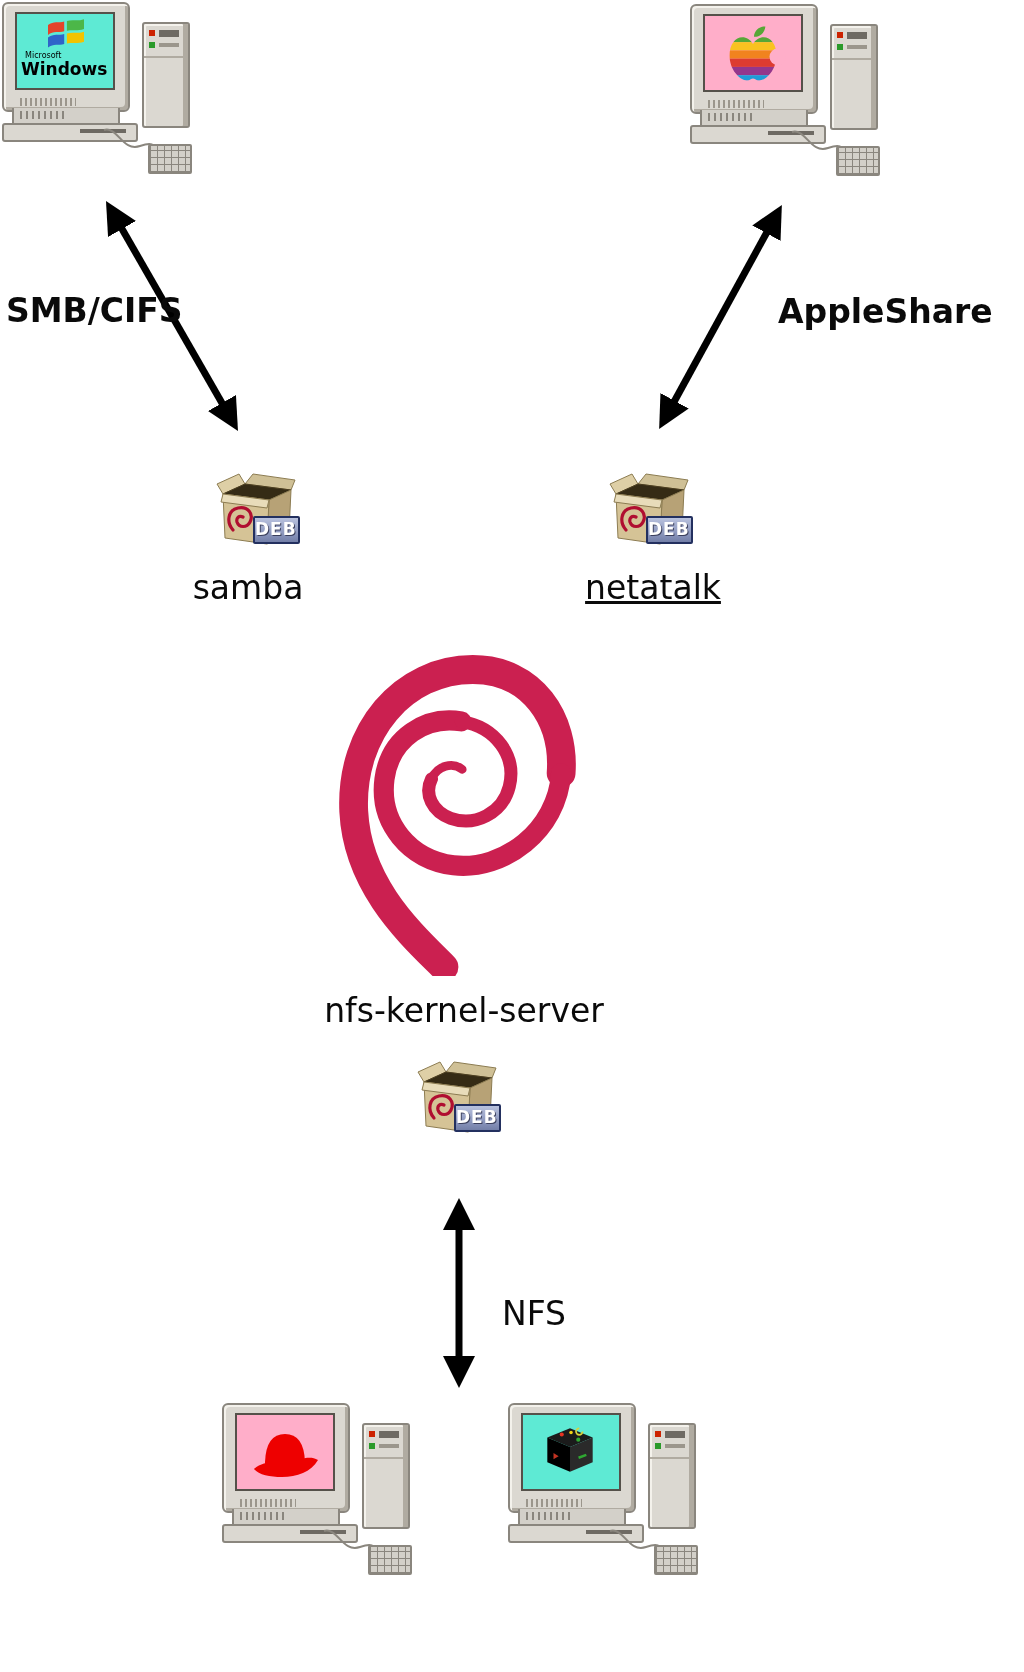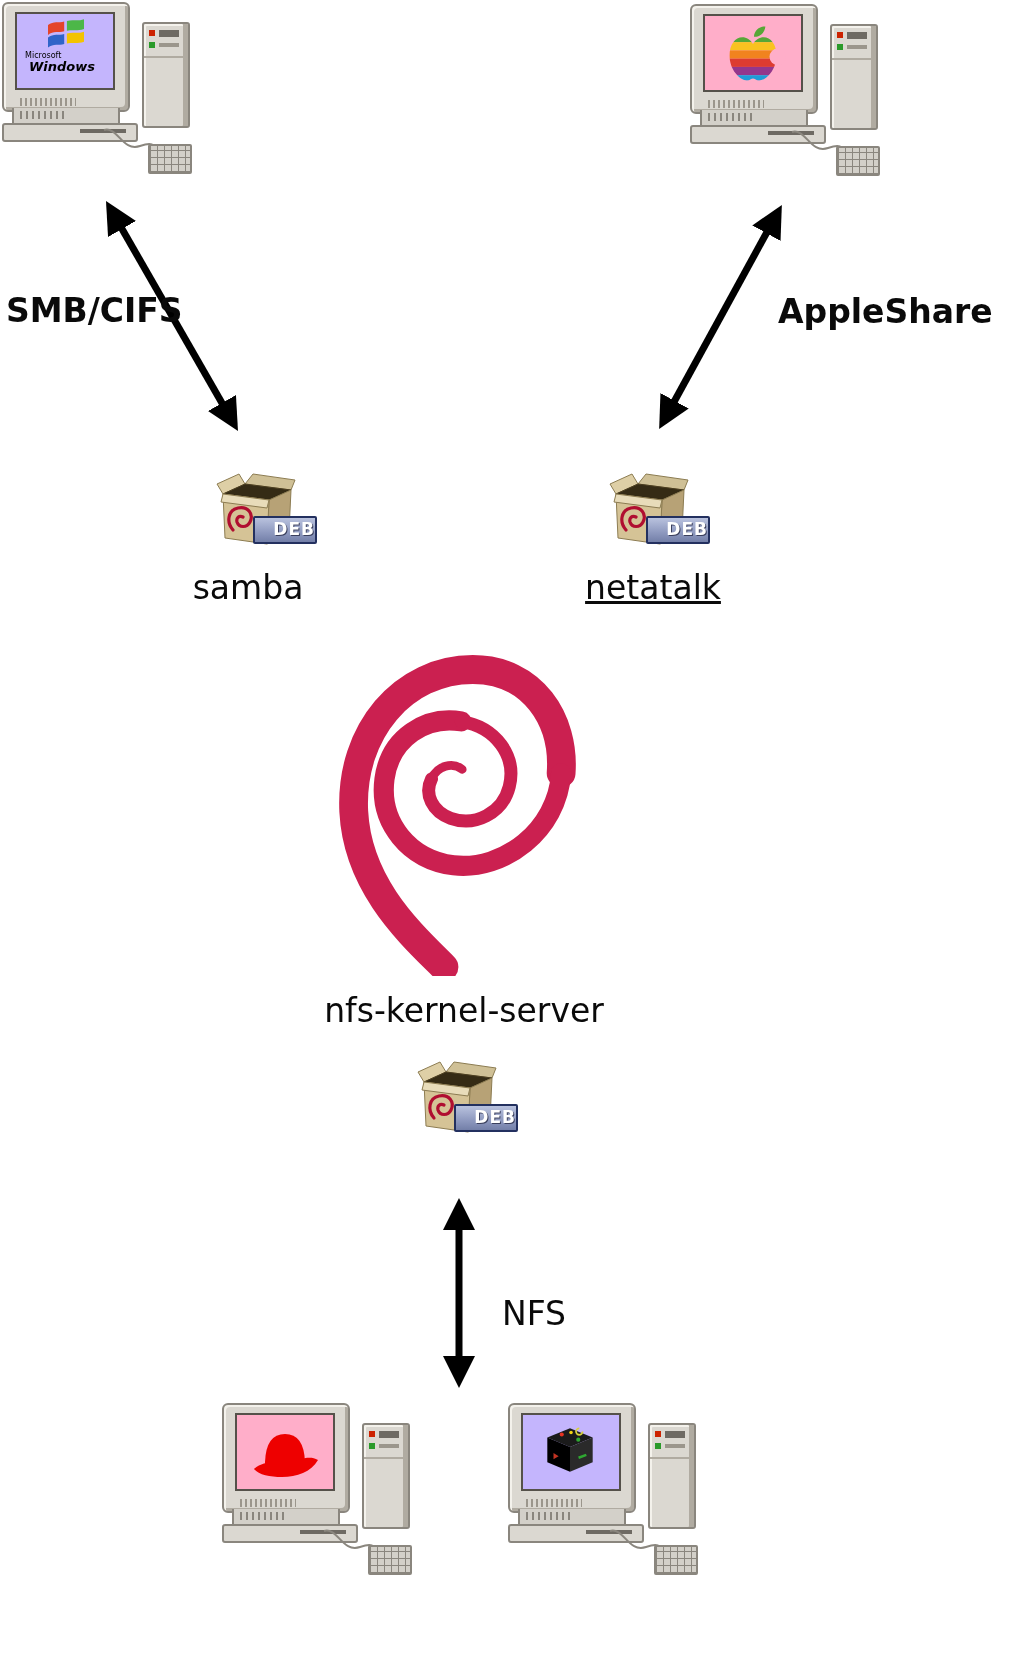--- a/index.html
+++ b/index.html
@@ -9,21 +9,21 @@
   
   .dlabel{position:absolute;font-size:33px;line-height:1.1;color:#0a0a0a;white-space:nowrap;}
   .dlabel.centered{text-align:center;transform:translateX(-50%);}
 
   
   .computer{position:absolute;width:190px;height:176px;}
   .monitor{position:absolute;left:0;top:0;width:124px;height:106px;background:#dbd8d1;
            border:2px solid #8a867e;border-radius:6px;
            box-shadow:inset 2px 2px 0 #f4f2ec, inset -3px -3px 0 #b0aba1;}
   .screen{position:absolute;left:11px;top:8px;width:96px;height:74px;border:2px solid #55514a;
-          background:#c4b5fd;overflow:hidden;}
+          background:#5eead4;overflow:hidden;}
   .monitor-grill{position:absolute;left:16px;bottom:4px;width:56px;height:8px;
           background:repeating-linear-gradient(90deg,#9b968c 0 2px,rgba(0,0,0,0) 2px 5px);}
   .pedestal{position:absolute;left:10px;top:106px;width:104px;height:15px;background:#d3d0c9;
           border:2px solid #8a867e;border-top:none;}
   .pedestal::before{content:"";position:absolute;left:6px;top:3px;width:44px;height:8px;
           background:repeating-linear-gradient(90deg,#8a867e 0 2px,rgba(0,0,0,0) 2px 6px);}
   .base-plate{position:absolute;left:0;top:121px;width:132px;height:15px;background:#dbd8d1;
           border:2px solid #8a867e;border-radius:3px;}
   .base-plate::after{content:"";position:absolute;right:10px;top:4px;width:46px;height:4px;background:#6e6a63;}
   .tower{position:absolute;left:140px;top:20px;width:44px;height:102px;background:#dbd8d1;
@@ -35,32 +35,32 @@
   .drive-slot2{position:absolute;left:15px;top:19px;width:20px;height:4px;background:#9b968c;}
   .tower-line{position:absolute;left:0;top:32px;width:100%;height:2px;background:#b0aba1;}
   .keyboard{position:absolute;left:146px;top:142px;width:40px;height:26px;background:#d3d0c9;
           border:2px solid #8a867e;border-radius:2px;
           background-image:repeating-linear-gradient(90deg,#8a867e 0 1px,rgba(0,0,0,0) 1px 7px),
                            repeating-linear-gradient(0deg,#8a867e 0 1px,rgba(0,0,0,0) 1px 7px);}
   .cable{position:absolute;left:100px;top:124px;width:60px;height:40px;}
 
   
   .ms-small{position:absolute;left:8px;top:37px;font-size:8px;letter-spacing:0;color:#000;}
-  .ms-big{position:absolute;left:12px;top:45px;font-size:13px;font-weight:bold;color:#000;font-style:italic;}
+  .ms-big{position:absolute;left:4px;top:45px;font-size:17px;font-weight:bold;color:#000;}
   .win-flag{position:absolute;left:26px;top:2px;width:46px;height:36px;}
   .screen-pink{background:#ffaec9;}
   .screen-art{position:absolute;left:14px;top:6px;}
 
   
   .package{position:absolute;width:108px;height:92px;}
   .package svg{position:absolute;left:0;top:0;}
-  .deb-badge{position:absolute;left:48px;top:56px;width:64px;height:28px;
+  .deb-badge{position:absolute;left:48px;top:56px;width:47px;height:28px;
       background:linear-gradient(180deg,#b9c2de 0%,#8e99bf 60%,#737fa8 100%);
       border:2px solid #23305f;border-radius:2px;box-sizing:border-box;
-      color:#fff;font-weight:800;font-size:17px;letter-spacing:1px;text-align:right;line-height:23px;
+      color:#fff;font-weight:800;font-size:17px;letter-spacing:1px;text-align:left;line-height:23px;
       text-shadow:1px 1px 0 #3a3f5c;}
 
   
   .arrows{position:absolute;left:0;top:0;pointer-events:none;}
 
   .debian-swirl{position:absolute;left:300px;top:628px;width:288px;height:348px;}
 </style>
 </head>
 <body>
 

